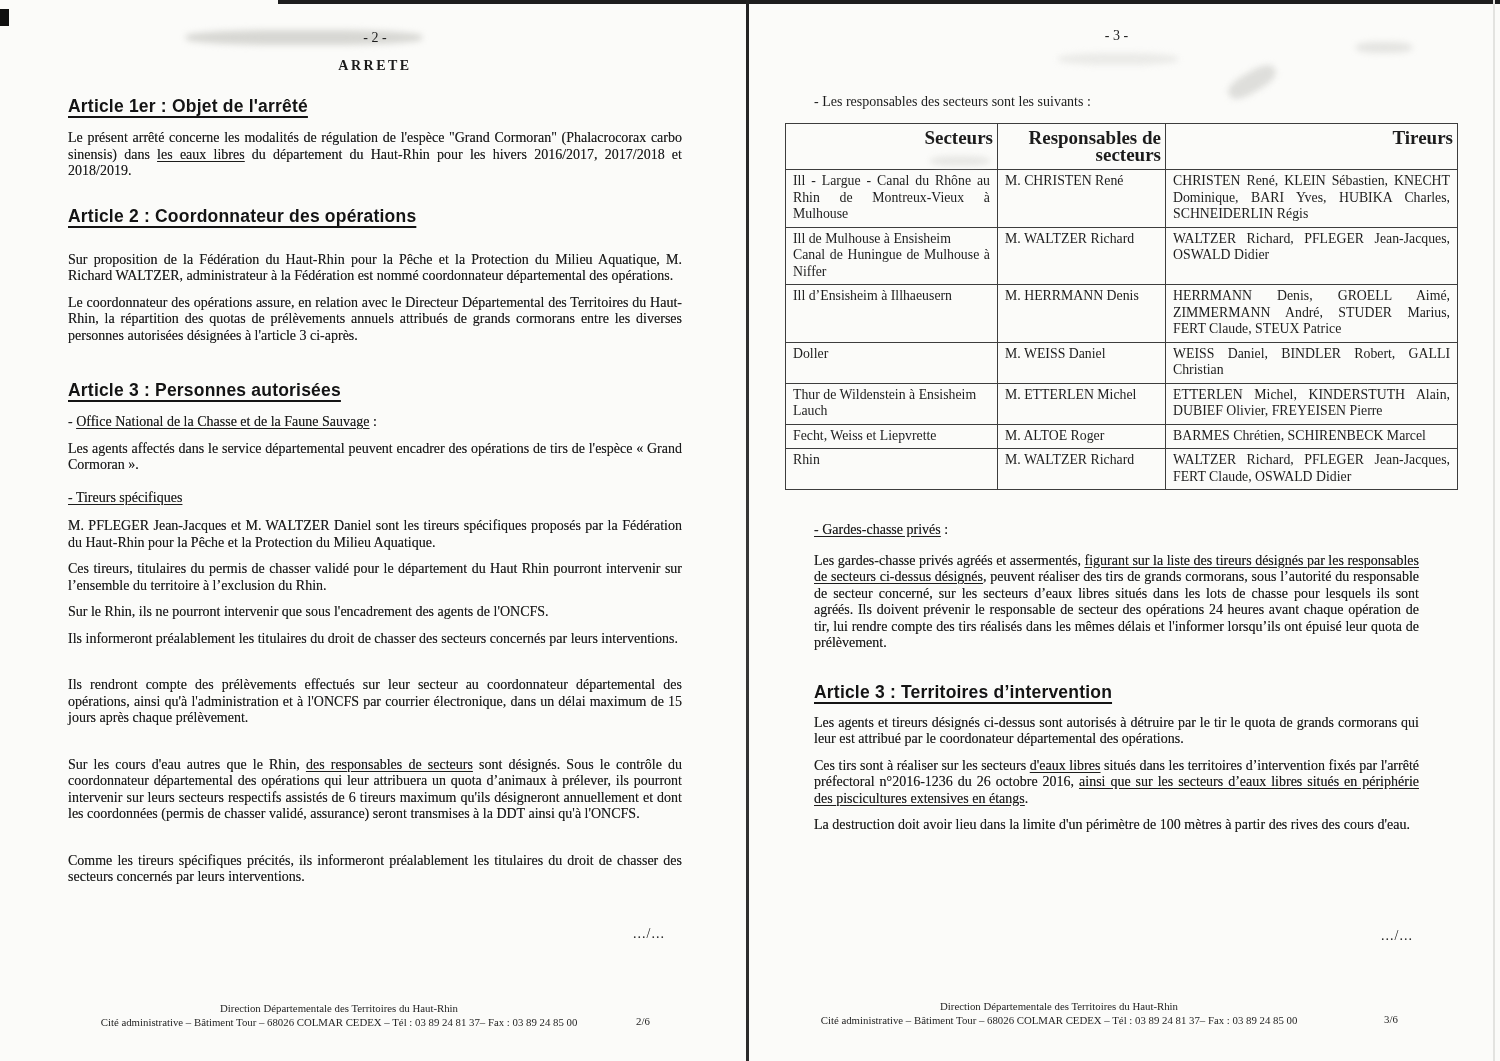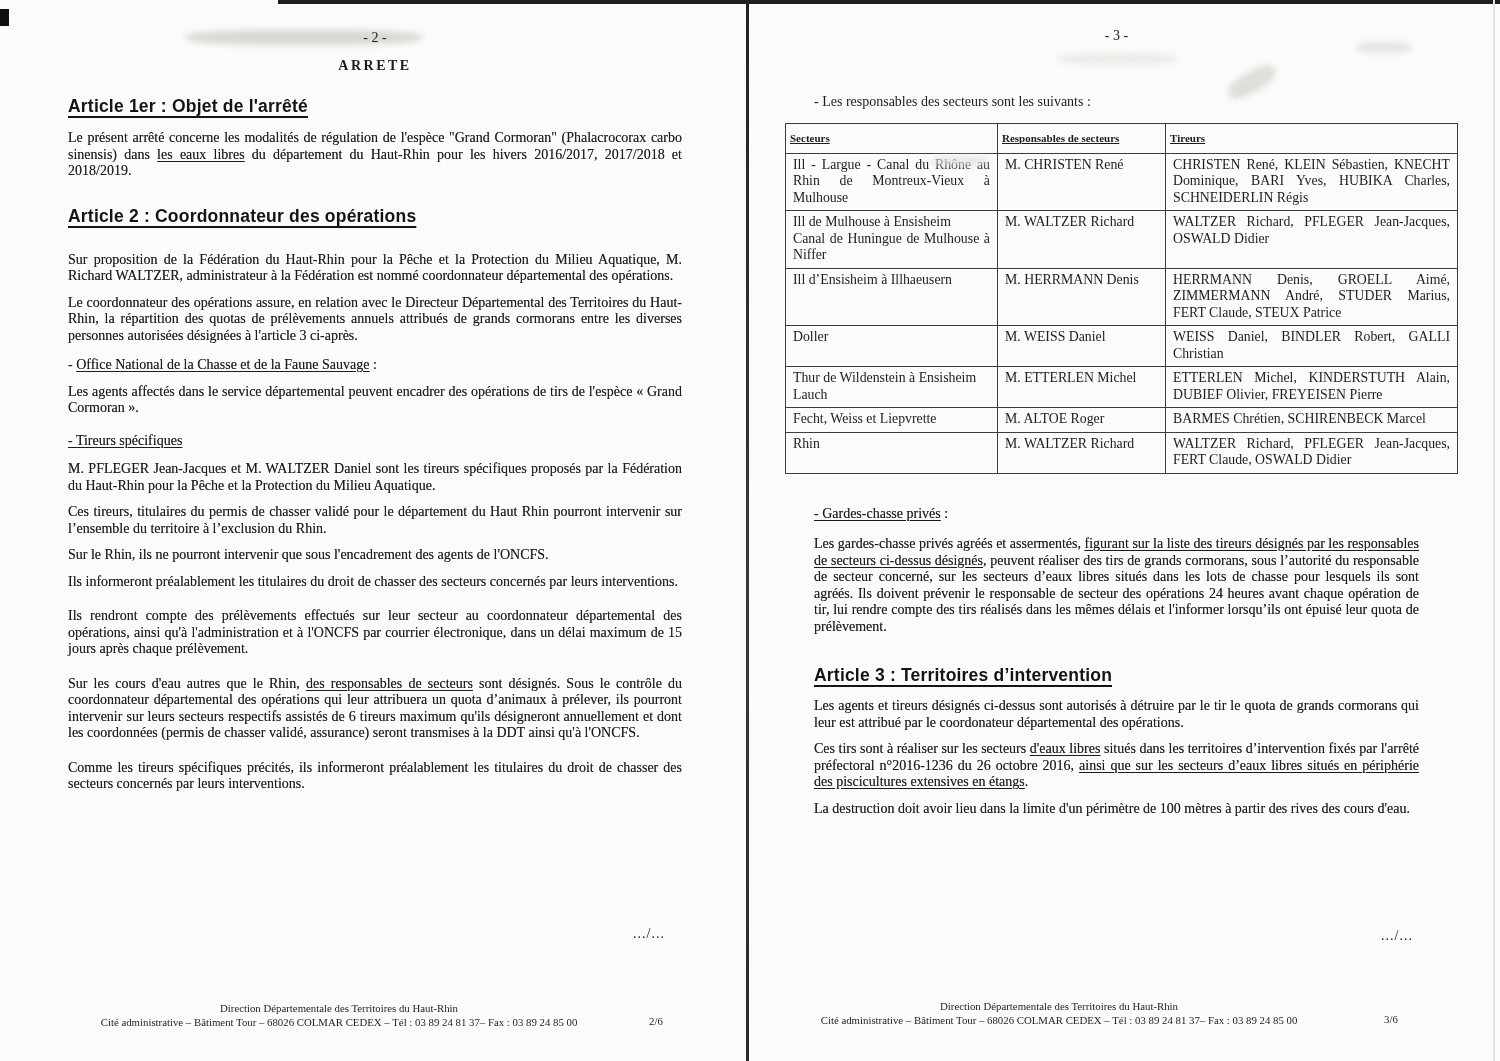--- a/index.html
+++ b/index.html
@@ -26,47 +26,47 @@
   .h-art{
     font-family:"Liberation Sans", sans-serif;font-weight:bold;font-size:17.5px;
     color:#141414;text-decoration:underline;text-decoration-thickness:1.6px;text-underline-offset:4px;
     margin:26px 0 0 0;letter-spacing:.2px;
   }
   .h-art.gap{margin-top:36px;}
   p.body{
     font-size:14px;line-height:16.5px;text-align:justify;margin:10px 0 0 0;
     text-shadow:0 0 .4px rgba(20,20,20,.55);
   }
-  p.body.gap{margin-top:18px;}
+  p.body.gap{margin-top:30px;}
   .subhead{font-size:14px;line-height:16.5px;margin:13px 0 0 0;text-shadow:0 0 .4px rgba(20,20,20,.55);}
   .subhead.gap{margin-top:32px;}
   .u{text-decoration:underline;text-underline-offset:2px;}
   .intro-line{font-size:14px;margin-top:50px;display:inline-block;}
 
   table.secteurs{
     border-collapse:collapse;margin:13px 0 0 -29px;width:672px;
     font-size:13.8px;line-height:16.5px;table-layout:fixed;
     color:var(--ink);
   }
   table.secteurs th,table.secteurs td{
     border:1.5px solid #3d3d3d;vertical-align:top;padding:3px 7px 4px 7px;
   }
-  table.secteurs th{font-weight:bold;text-align:left;font-size:11px;padding:6px 4px;text-decoration:underline;}
+  table.secteurs th{font-weight:bold;text-align:right;font-size:19px;padding:6px 4px;}
   table.secteurs td.col0{text-align:justify;white-space:pre-line;}
   table.secteurs td.col1{text-align:left;}
   table.secteurs td.col2{text-align:justify;}
 
   .continuation{position:absolute;font-size:14px;letter-spacing:1px;}
   #cont-left{left:633px;top:926px;}
   #cont-right{left:1381px;top:928px;}
   .footer{position:absolute;width:644px;text-align:center;font-size:10.8px;line-height:13.5px;color:#242424;}
   #footer-left{left:0;top:1002px;padding-left:34px;box-sizing:border-box;}
   #footer-right{left:752px;top:1000px;padding-right:30px;box-sizing:border-box;}
   .pagenum{position:absolute;font-size:10.8px;color:#242424;}
-  #pagenum-left{left:649px;top:1015px;}
+  #pagenum-left{left:636px;top:1015px;}
   #pagenum-right{left:1384px;top:1013px;text-align:center;}
 
   
   .artifact{position:absolute;z-index:3;}
   #top-strip{left:278px;top:0;width:1222px;height:4px;background:#1e1e1e;}
   #corner-blob{left:0;top:9px;width:9px;height:17px;background:#101010;}
   #divider{left:746px;top:0;width:3px;height:1061px;background:linear-gradient(#222 0%,#383838 55%,#2a2a2a 100%);z-index:4;}
   #right-edge{left:1493px;top:0;width:2px;height:1061px;background:#e3e3e0;}
   .smudge{position:absolute;z-index:1;background:#d7d7d3;filter:blur(3px);border-radius:40%;}
   #smudge-p2{left:186px;top:30px;width:236px;height:15px;}
@@ -95,20 +95,21 @@
       <span class="pagelabel">- 2 -</span>
       <span class="doctitle">ARRETE</span>
 
       <div class="h-art" style="margin-top:22px;">Article 1er : Objet de l'arrêté</div>
       <p class="body" style="margin-top:13px;"><span>Le présent arrêté concerne les modalités de régulation de l'espèce "Grand Cormoran" (Phalacrocorax carbo sinensis) dans </span><span class="u">les eaux libres</span><span> du département du Haut-Rhin pour les hivers 2016/2017, 2017/2018 et 2018/2019.</span></p>
 
       <div class="h-art">Article 2 : Coordonnateur des opérations</div>
       <p class="body" style="margin-top:25px;">Sur proposition de la Fédération du Haut-Rhin pour la Pêche et la Protection du Milieu Aquatique, M. Richard WALTZER, administrateur à la Fédération est nommé coordonnateur départemental des opérations.</p>
       <p class="body">Le coordonnateur des opérations assure, en relation avec le Directeur Départemental des Territoires du Haut-Rhin, la répartition des quotas de prélèvements annuels attribués de grands cormorans entre les diverses personnes autorisées désignées à l'article 3 ci-après.</p>
 
+      <div class="h-art gap">Article 3 : Personnes autorisées</div>
       <div class="subhead"><span>- </span><span class="u">Office National de la Chasse et de la Faune Sauvage</span><span> :</span></div>
       <p class="body">Les agents affectés dans le service départemental peuvent encadrer des opérations de tirs de l'espèce « Grand Cormoran ».</p>
       <div class="subhead" style="margin-top:16px;"><span class="u">- Tireurs spécifiques</span></div>
       <p class="body" style="margin-top:12px;">M. PFLEGER Jean-Jacques et M. WALTZER Daniel sont les tireurs spécifiques proposés par la Fédération du Haut-Rhin pour la Pêche et la Protection du Milieu Aquatique.</p>
       <p class="body">Ces tireurs, titulaires du permis de chasser validé pour le département du Haut Rhin pourront intervenir sur l’ensemble du territoire à l’exclusion du Rhin.</p>
       <p class="body">Sur le Rhin, ils ne pourront intervenir que sous l'encadrement des agents de l'ONCFS.</p>
       <p class="body">Ils informeront préalablement les titulaires du droit de chasser des secteurs concernés par leurs interventions.</p>
       <p class="body gap">Ils rendront compte des prélèvements effectués sur leur secteur au coordonnateur départemental des opérations, ainsi qu'à l'administration et à l'ONCFS par courrier électronique, dans un délai maximum de 15 jours après chaque prélèvement.</p>
       <p class="body gap"><span>Sur les cours d'eau autres que le Rhin, </span><span class="u">des responsables de secteurs</span><span> sont désignés. Sous le contrôle du coordonnateur départemental des opérations qui leur attribuera un quota d’animaux à prélever, ils pourront intervenir sur leurs secteurs respectifs assistés de 6 tireurs maximum qu'ils désigneront annuellement et dont les coordonnées (permis de chasser validé, assurance) seront transmises à la DDT ainsi qu'à l'ONCFS.</span></p>
       <p class="body gap">Comme les tireurs spécifiques précités, ils informeront préalablement les titulaires du droit de chasser des secteurs concernés par leurs interventions.</p>

